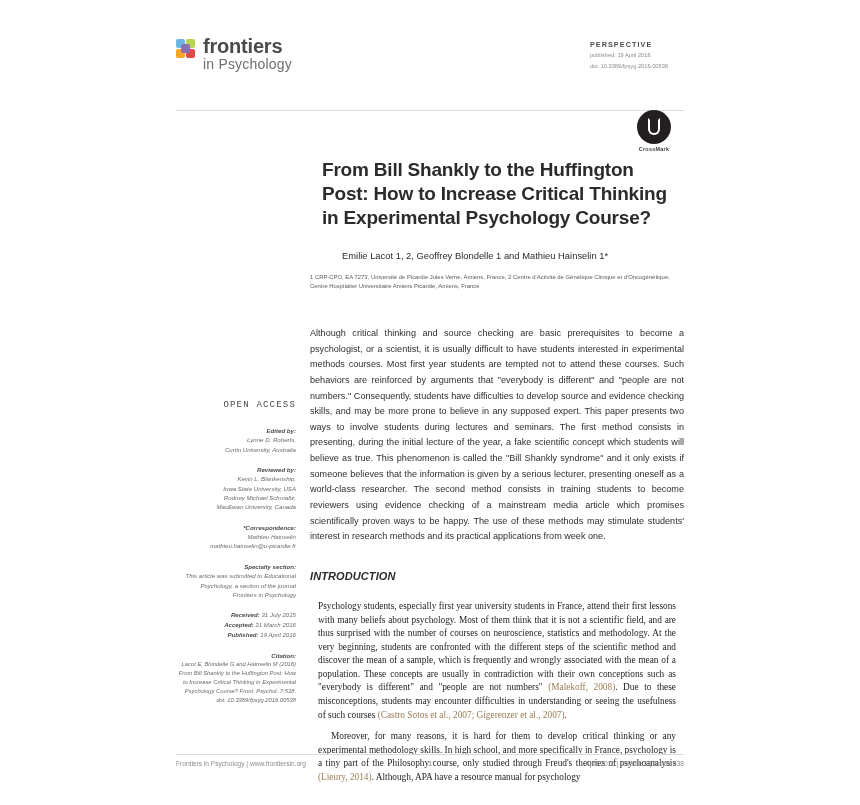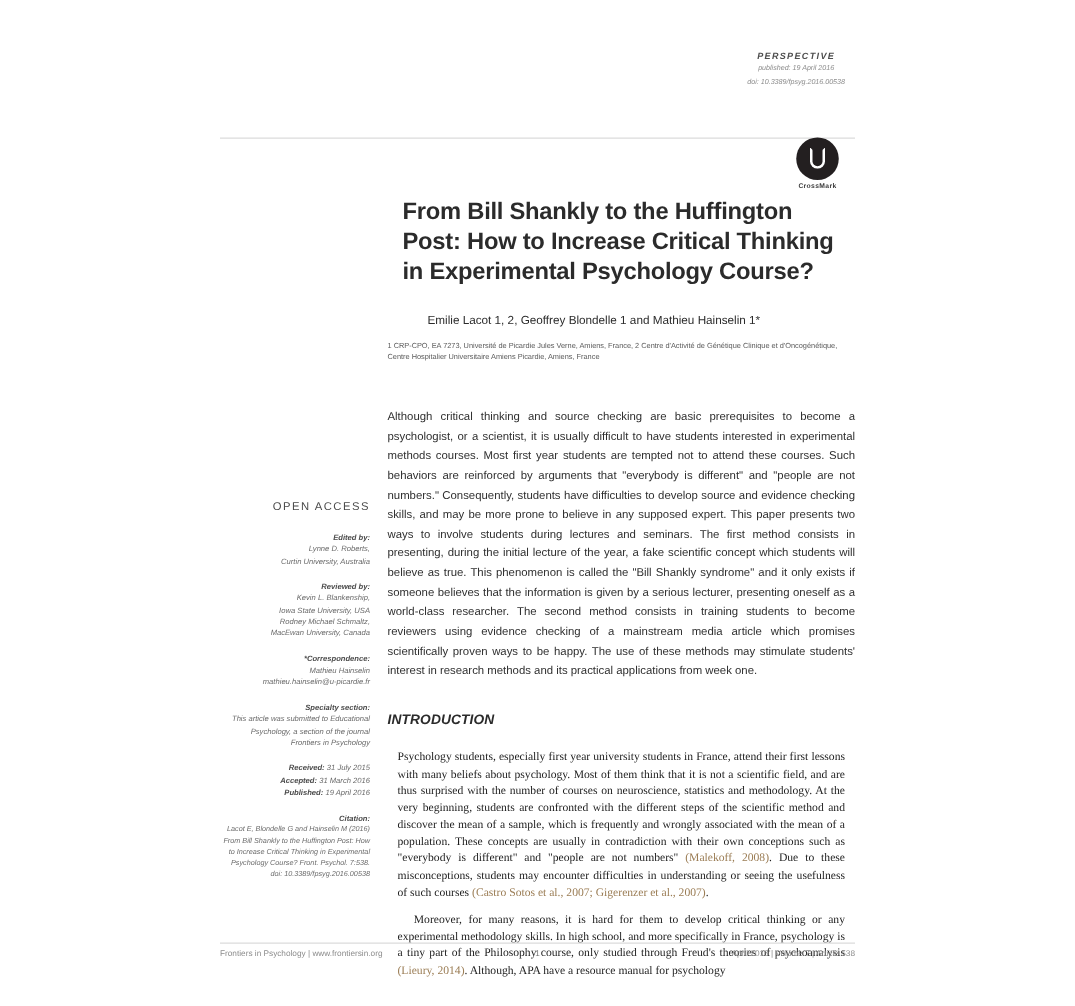--- a/index.html
+++ b/index.html
@@ -70,24 +70,23 @@
     color: #4a4a4a;
     letter-spacing: -0.2px;
   }
   .logo-sub {
     font-size: 14px;
     color: #6f6f6f;
     letter-spacing: 0.2px;
   }
   .header-right {
     position: absolute;
-    right: 12px;
+    right: 20px;
     top: 16px;
-    text-align: center;
-    font-style: italic;
+    text-align: left;
   }
   .kicker {
     font-size: 7.2px;
     letter-spacing: 1.1px;
     color: #4d4d4d;
     font-weight: 700;
   }
   .pubmeta {
     font-size: 5.7px;
     color: #8c8c8c;
@@ -223,20 +222,21 @@
     width: 120px;
     text-align: right;
     color: #5e5e5e;
   }
   .oa {
     font-size: 9px;
     letter-spacing: 1.2px;
     color: #4a4a4a;
     font-weight: 400;
     margin-bottom: 16px;
+    font-family: Liberation Mono, monospace;
   }
   .sb-block { margin-bottom: 11px; }
   .sb-head {
     font-size: 6.1px;
     font-style: italic;
     font-weight: 700;
     color: #4a4a4a;
     line-height: 1.5;
   }
   .sb-line {
@@ -270,20 +270,33 @@
   .footer .fc { position: absolute; left: 0; top: 0; width: 508px; text-align: center; color: #6f6f6f; }
   .footer .fr { position: absolute; right: 0; top: 0; }
 </style>
 </head>
 <body>
 
 <div class="page">
   <div class="sheet">
 
     <div class="header">
+      <div class="logo-wrap">
+        <div class="logo-mark">
+          <i class="lm1"></i>
+            <i class="lm2"></i>
+            <i class="lm3"></i>
+            <i class="lm4"></i>
+            <i class="lm5"></i>
+        </div>
+        <div class="logo-text">
+          <div class="logo-name">frontiers</div>
+          <div class="logo-sub">in Psychology</div>
+        </div>
+      </div>
       <div class="header-right">
         <div class="kicker">PERSPECTIVE</div>
         <div class="pubmeta">published: 19 April 2016</div>
         <div class="pubmeta">doi: 10.3389/fpsyg.2016.00538</div>
       </div>
     </div>
     <div class="hrule"></div>
 
     <div class="crossmark">
       <div class="cm-circle"></div>

